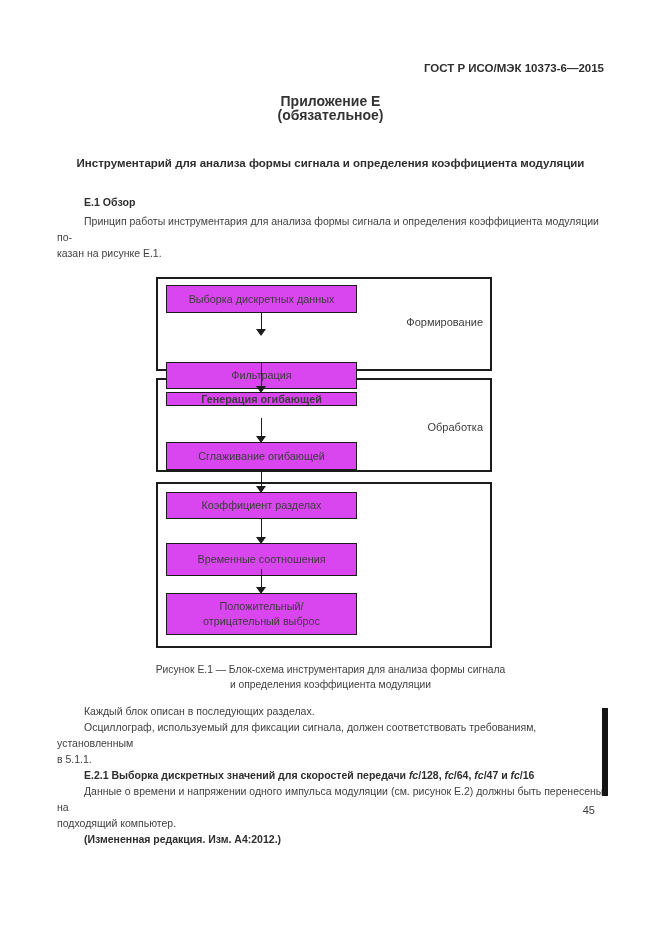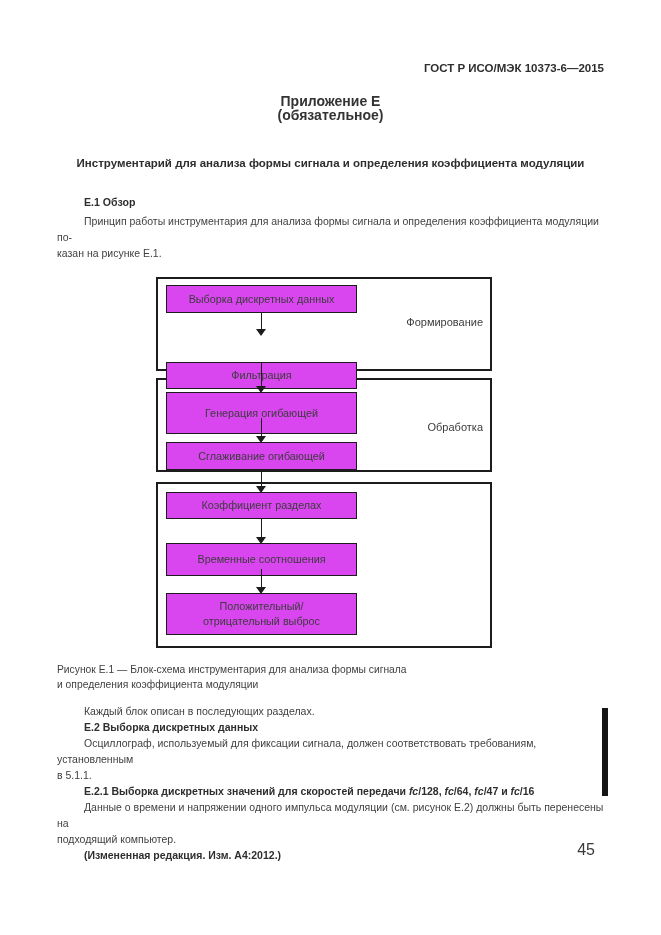--- a/index.html
+++ b/index.html
@@ -94,21 +94,21 @@
     justify-content: center;
     text-align: center;
     font-size: 10.8px;
     line-height: 15px;
     color: #3c3c3c;
     white-space: pre-line;
     z-index: 2;
   }
   .b1 { top: 8px;   height: 28px; }
   .b2 { top: 58px;  height: 27px; margin-top: 27px; }
-  .b3 { top: 115px; height: 42px; }
+  .b3 { top: 115px; height: 14px; font-weight: bold; }
   .b4 { top: 165px; height: 28px; }
   .b5 { top: 215px; height: 27px; }
   .b6 { top: 266px; height: 33px; }
   .b7 { top: 316px; height: 42px; }
 
   .glabel {
     position: absolute;
     left: 191px;
     width: 136px;
     text-align: right;
@@ -138,42 +138,42 @@
     position: absolute;
     left: 0; bottom: 0;
     width: 0; height: 0;
     border-left: 5.5px solid transparent;
     border-right: 5.5px solid transparent;
     border-top: 7px solid #1c1c1c;
   }
 
   .caption {
     margin-top: 15px;
-    text-align: left;
+    text-align: center;
     font-size: 10.3px;
     line-height: 14.5px;
     color: #3f3f3f;
     white-space: pre-line;
   }
 
   .body-block { margin-top: 11px; }
 
   .change-bar {
     position: absolute;
     left: 602px;
     top: 708px;
     width: 6px;
     height: 88px;
     background: #151515;
   }
   .page-number {
     position: absolute;
-    top: 841px;
+    top: 804px;
     right: 66px;
-    font-size: 16px;
+    font-size: 11px;
     color: #3a3a3a;
   }
 </style>
 </head>
 <body>
 
 <div class="page">
   <div class="content">
 
     <div class="doc-header">ГОСТ Р ИСО/МЭК 10373-6—2015</div>
@@ -228,21 +228,20 @@
           <div class="shaft"></div>
           <div class="head"></div>
         </div>
     </div>
 
     <div class="caption">Рисунок Е.1 — Блок-схема инструментария для анализа формы сигнала
 и определения коэффициента модуляции</div>
 
     <div class="body-block">
       <p class="para">Каждый блок описан в последующих разделах.</p>
-      <p class="para bold">Е.2 Выборка дискретных данных</p>
       <p class="para">Осциллограф, используемый для фиксации сигнала, должен соответствовать требованиям, установленным
 в 5.1.1.</p>
       <p class="para bold"><span>Е.2.1 Выборка дискретных значений для скоростей передачи </span><i>fc</i><span>/128, </span><i>fc</i><span>/64, </span><i>fc</i><span>/47 и </span><i>fc</i><span>/16</span></p>
       <p class="para">Данные о времени и напряжении одного импульса модуляции (см. рисунок Е.2) должны быть перенесены на
 подходящий компьютер.</p>
       <p class="para bold">(Измененная редакция. Изм. А4:2012.)</p>
     </div>
 
   </div>
 

